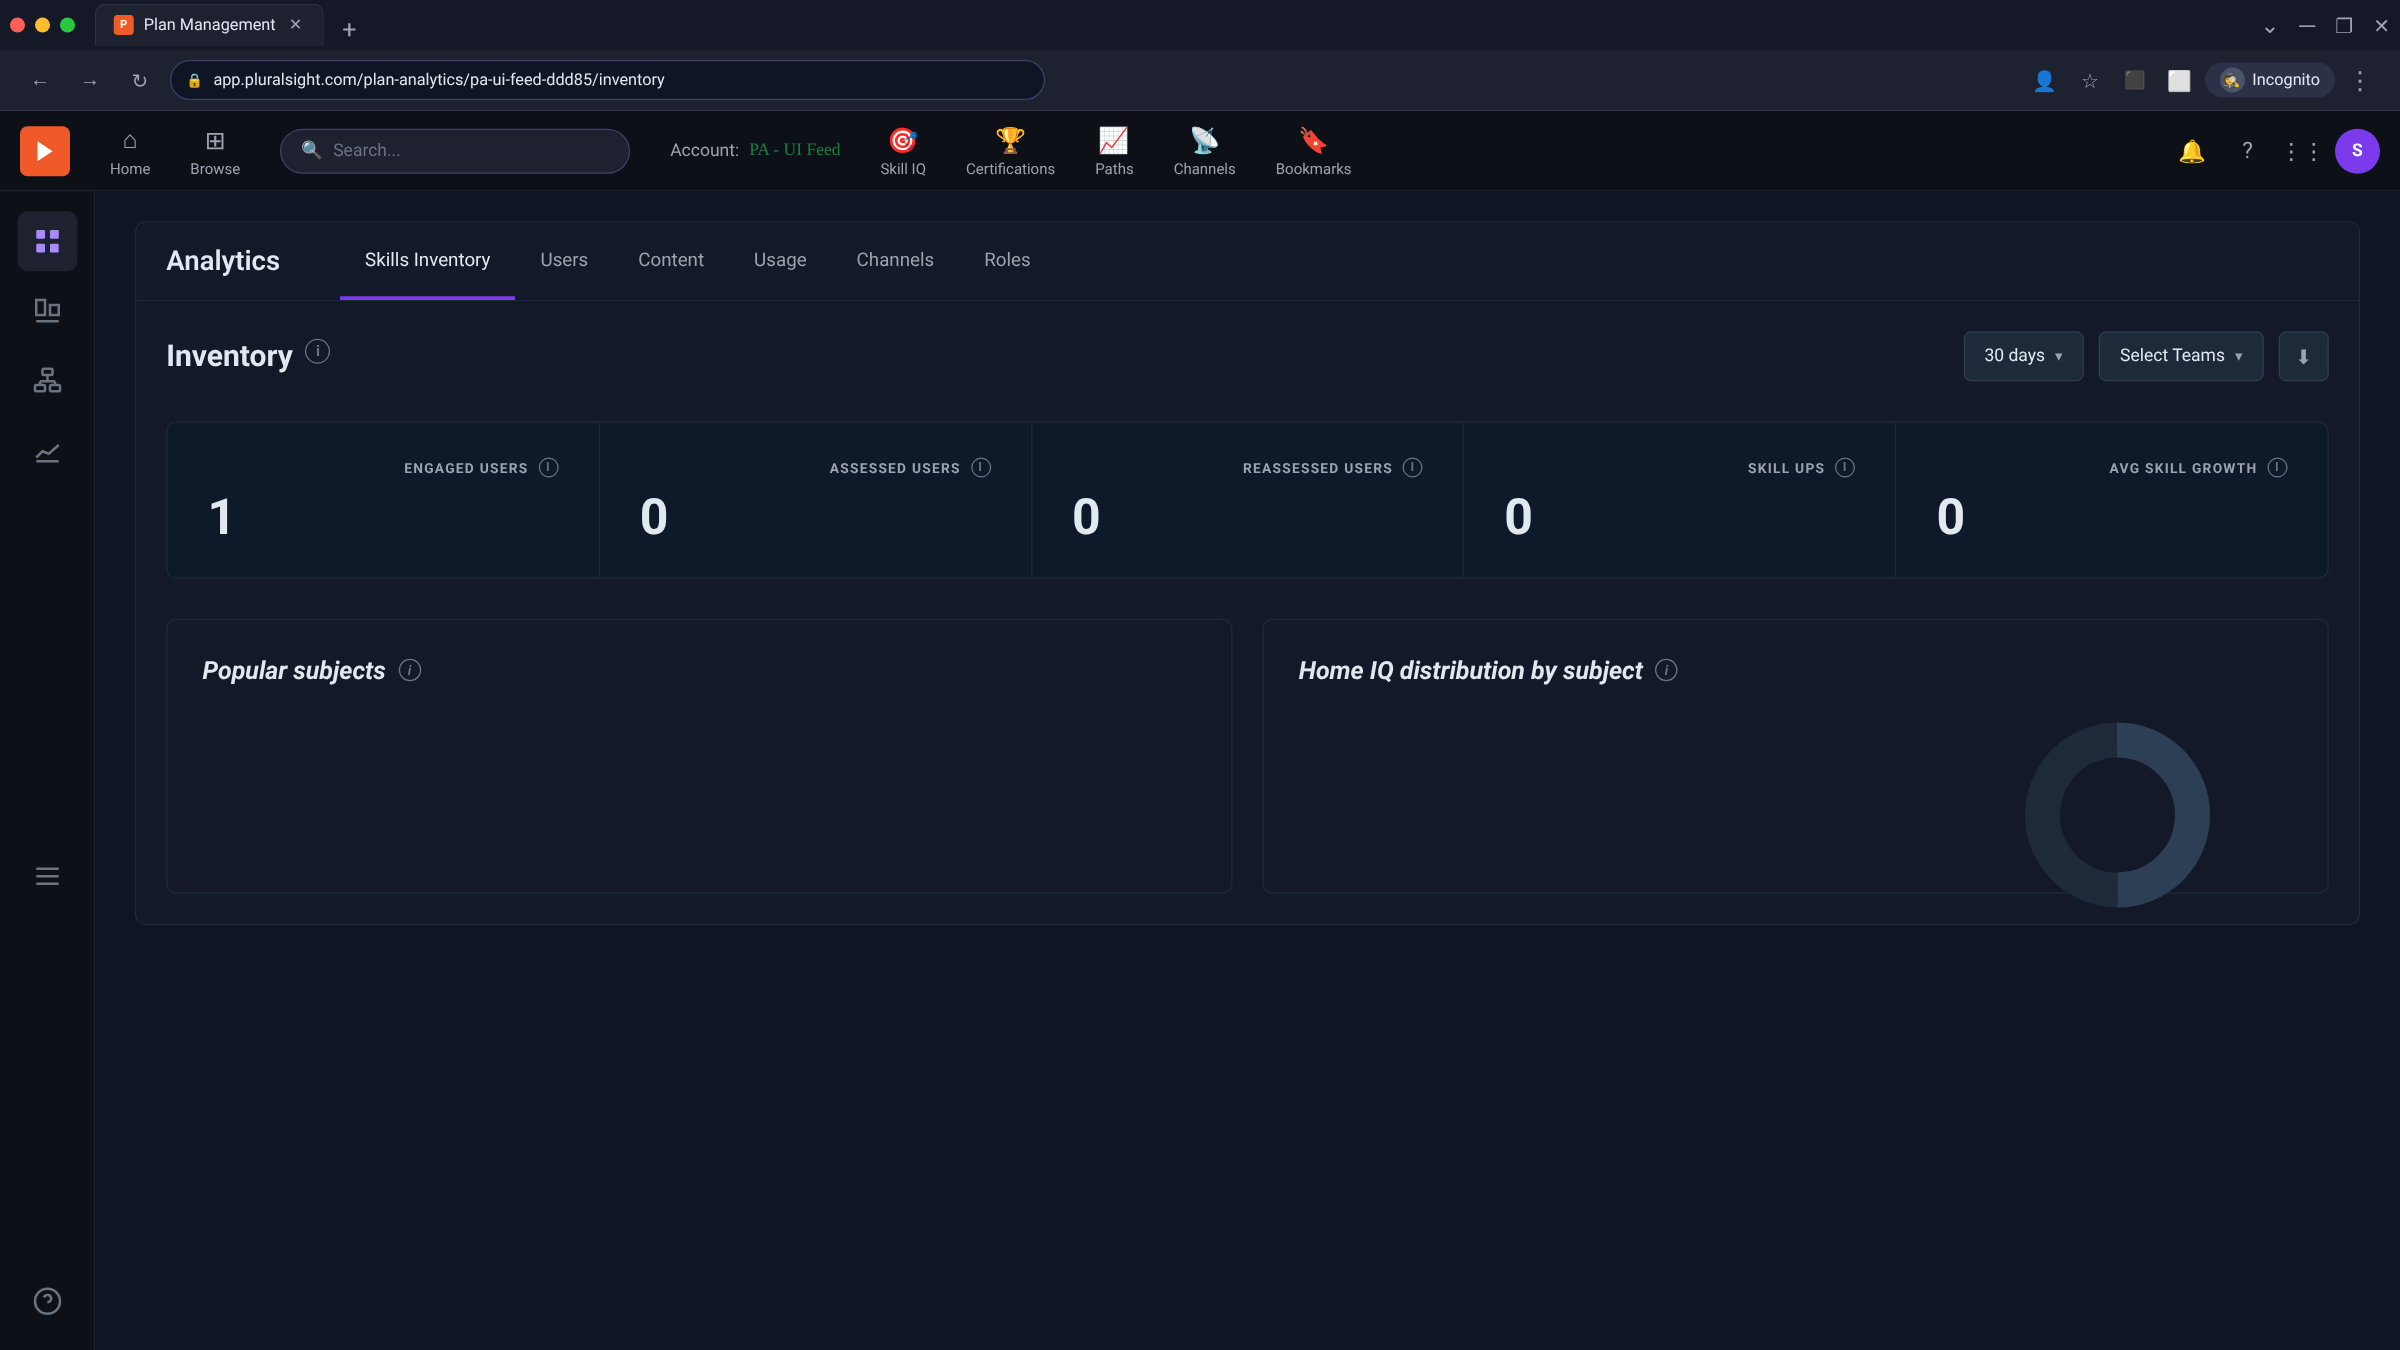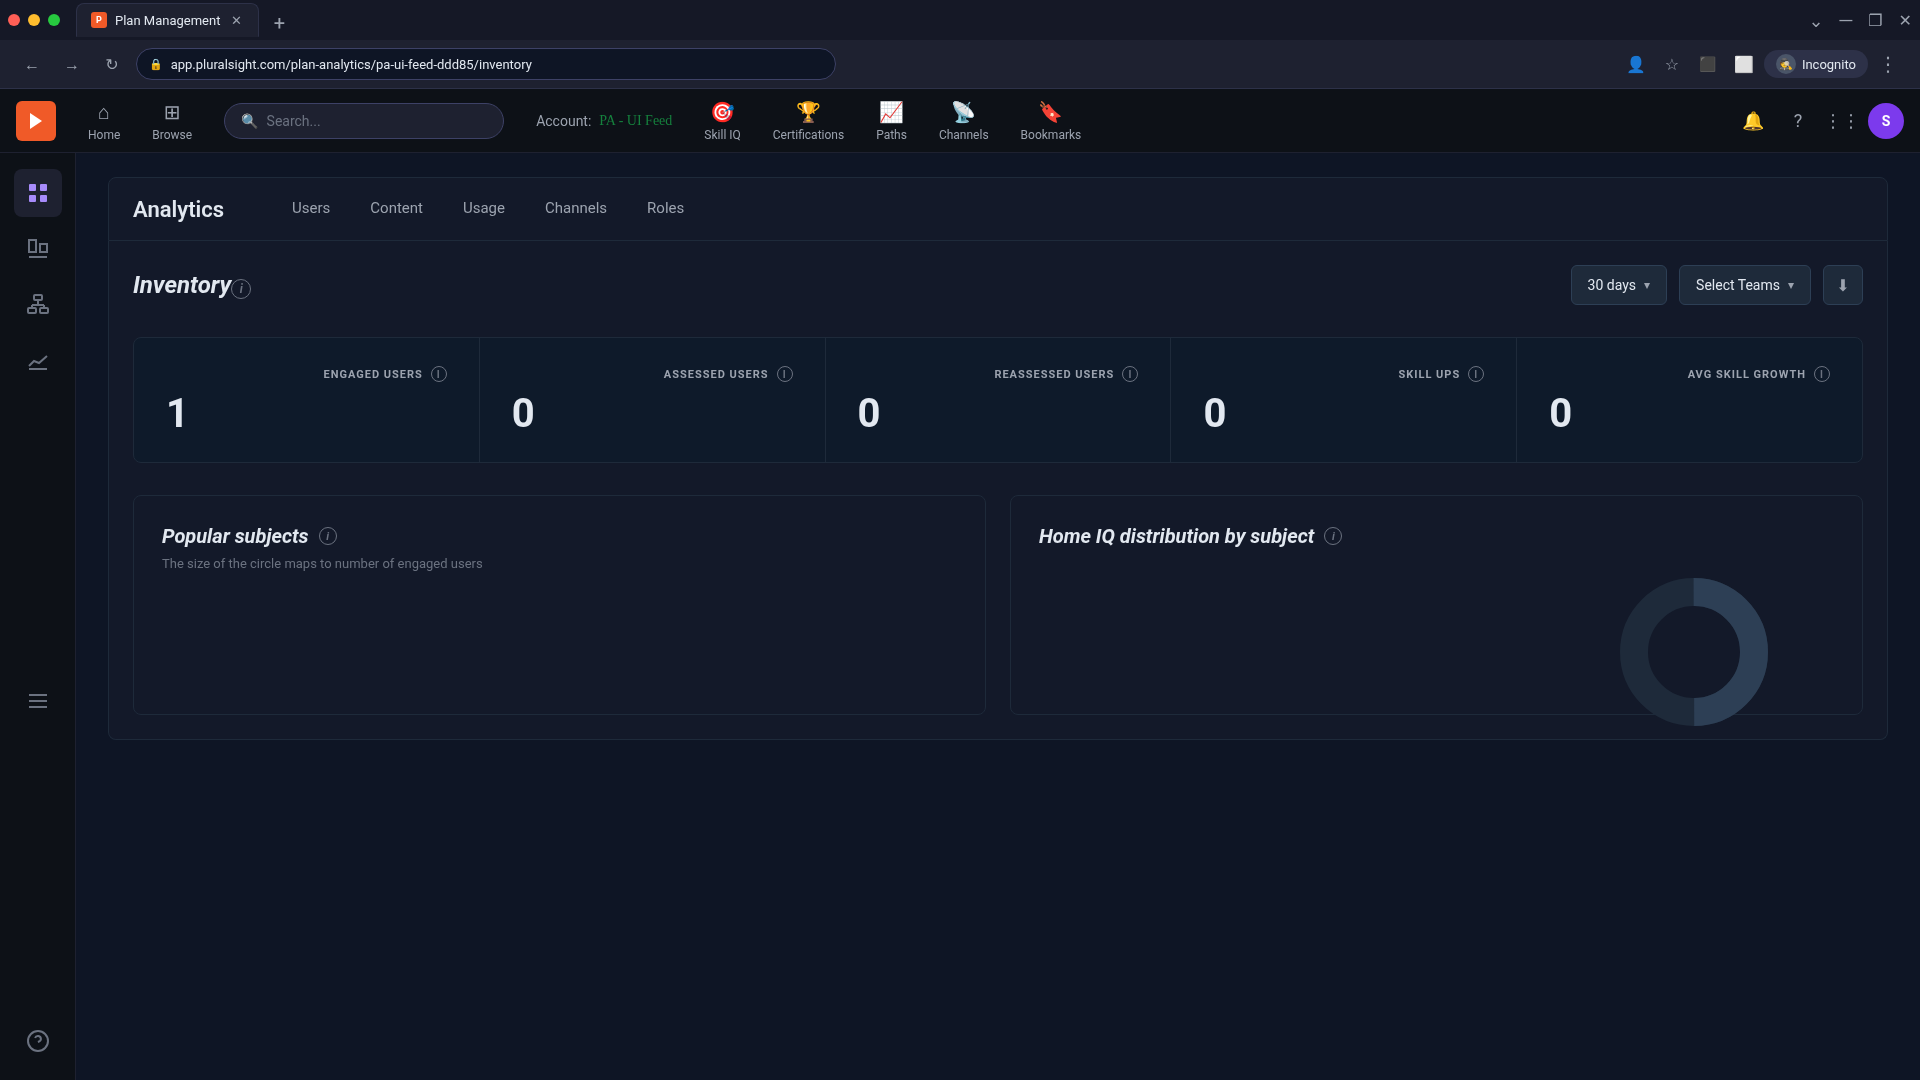--- a/index.html
+++ b/index.html
@@ -285,25 +285,25 @@
       padding: 24px;
     }
     .inventory-header {
       display: flex;
       align-items: center;
       justify-content: space-between;
       margin-bottom: 32px;
     }
     .inventory-title {
       display: flex;
-      align-items: flex-end;
+      align-items: flex-start;
+      gap: 10px;
       font-size: 24px;
       font-weight: 700;
       color: #e2e8f0;
-      font-style: italic;
     }
     .info-icon {
       width: 20px;
       height: 20px;
       border: 1.5px solid #6b7280;
       border-radius: 50%;
       display: flex;
       align-items: center;
       justify-content: center;
       font-size: 12px;
@@ -577,20 +577,23 @@
       </div>
     </div>
 
     <div class="content-area">
 
       <div>
 
         <div class="analytics-header">
           <span class="analytics-title">Analytics</span>
           <div class="nav-tabs">
+            <div class="nav-tab active">
+              <span>Skills Inventory</span>
+            </div>
             <div class="nav-tab">
               <span>Users</span>
             </div>
             <div class="nav-tab">
               <span>Content</span>
             </div>
             <div class="nav-tab">
               <span>Usage</span>
             </div>
             <div class="nav-tab">
@@ -669,21 +672,20 @@
             </div>
           </div>
 
           <div class="bottom-section">
 
             <div class="chart-card">
               <div class="chart-title">
                 <span>Popular subjects</span>
                 <div class="info-icon" style="width:18px;height:18px;font-size:11px;">i</div>
               </div>
-              <div class="chart-subtitle">The size of the circle maps to number of engaged users</div>
             </div>
 
             <div class="chart-card">
               <div class="chart-title">
                 <span>Home IQ distribution by subject</span>
                 <div class="info-icon" style="width:18px;height:18px;font-size:11px;">i</div>
               </div>
 
               <div class="skill-iq-chart">
                 <div style="position:absolute;bottom:-60px;right:60px;">

